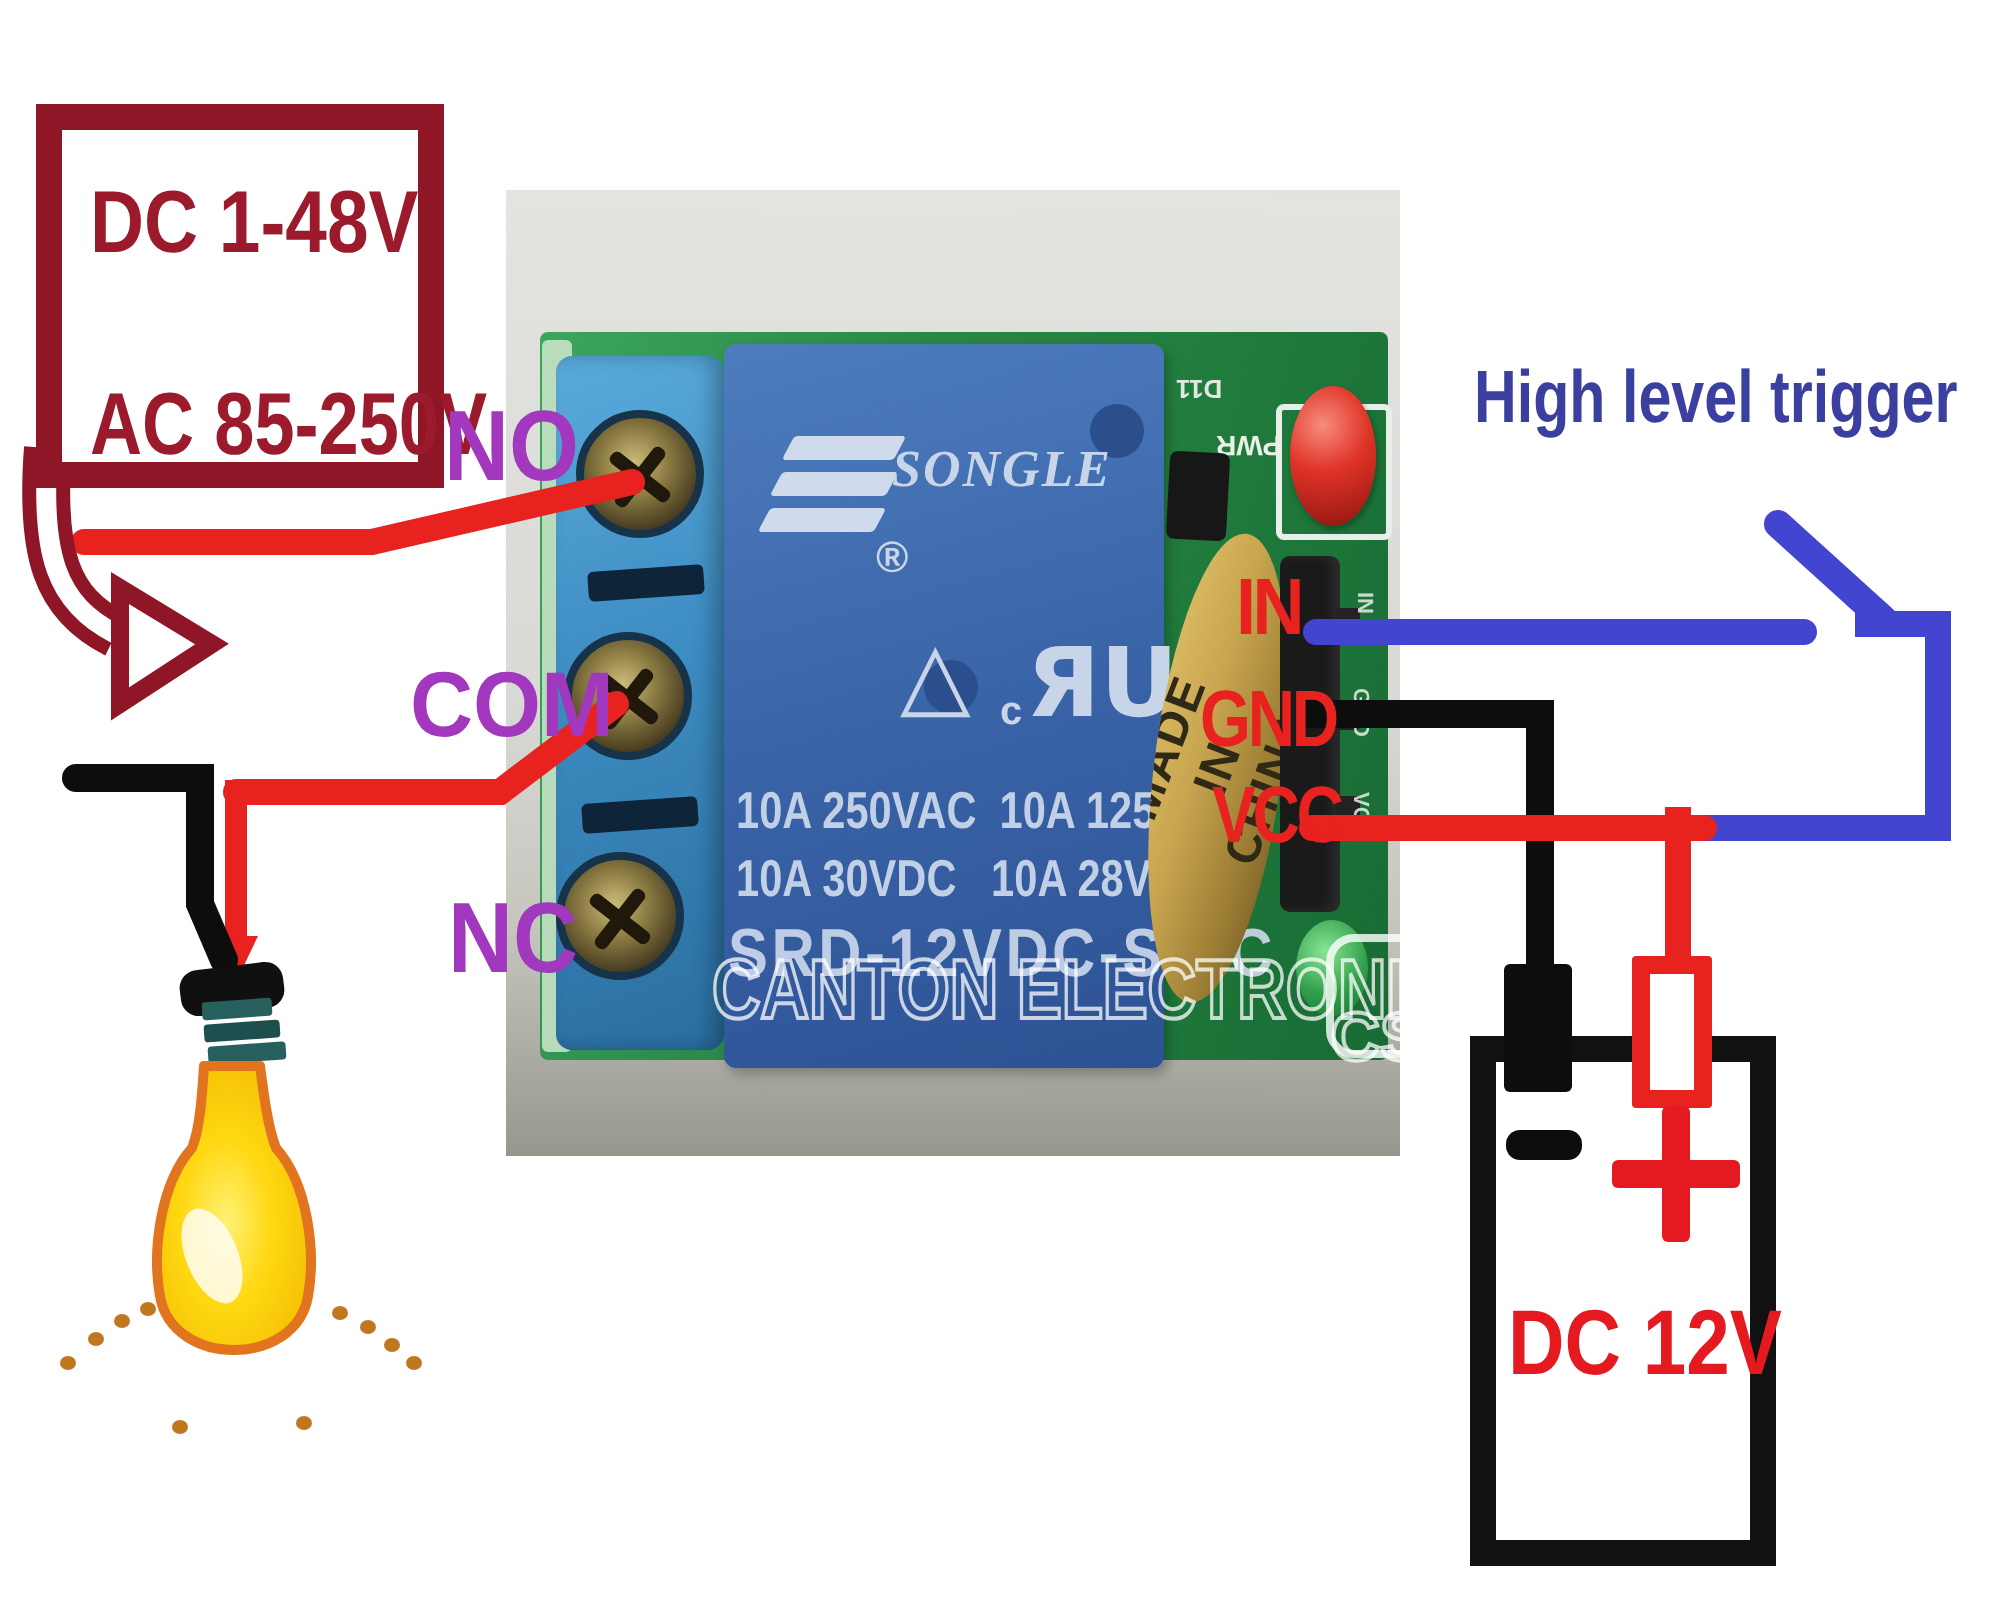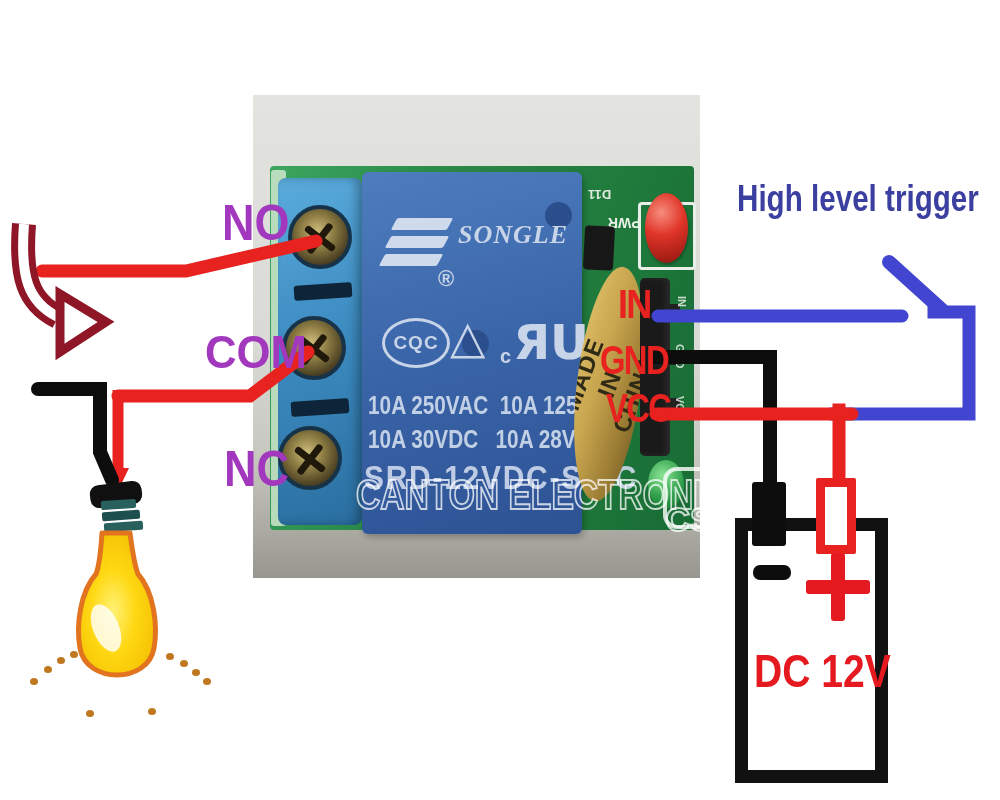--- a/index.html
+++ b/index.html
@@ -90,22 +90,21 @@
 
   <div class="abs relay">
     <div class="vent" style="left:183px;top:30px;"></div>
     <div class="vent" style="left:100px;top:158px;"></div>
     <div>
       <div class="slog-bar" style="left:32px;top:46px;width:56px;"></div>
       <div class="slog-bar" style="left:26px;top:64px;width:58px;"></div>
       <div class="slog-bar" style="left:20px;top:82px;width:58px;"></div>
     </div>
     <span class="lbl rtxt" style="left:76px;top:96px;font-size:22px;">®</span>
-    <span class="lbl rtxt" style="left:96px;top:50px;font-size:26px;font-family:'Liberation Serif',serif;font-style:italic;letter-spacing:1px;">SONGLE</span>
-    <div class="cqc">CQC</div>
+    <span class="lbl rtxt" style="left:84px;top:50px;font-size:26px;font-family:'Liberation Serif',serif;font-style:italic;letter-spacing:1px;">SONGLE</span>
     <span class="lbl rtxt" style="left:88px;top:142px;font-size:46px;font-family:'DejaVu Sans',sans-serif;font-weight:normal;">△</span>
     <div class="abs" style="left:138px;top:146px;display:flex;align-items:flex-end;gap:2px;">
       <span class="lbl rtxt" style="position:static;font-size:20px;">c</span>
       <span class="lbl rtxt" style="position:static;font-size:48px;font-family:'DejaVu Sans',sans-serif;">ЯU</span>
       <span class="lbl rtxt" style="position:static;font-size:19px;">US</span>
     </div>
     <span class="rate" style="left:6px;top:218px;">10A 250VAC  10A 125VAC</span>
     <span class="rate" style="left:6px;top:252px;">10A 30VDC   10A 28VDC</span>
     <span class="lbl" style="left:2px;top:288px;font-size:34px;color:rgba(205,216,236,.9);letter-spacing:2px;transform:scaleX(.88);">SRD-12VDC-SL-C</span>
   </div>
@@ -164,20 +163,24 @@
   <div class="abs plusV"></div>
   <div class="abs plusH"></div>
   <span class="lbl" style="left:754px;top:648px;font-size:46px;color:#e51a20;transform:scaleX(.85);">DC 12V</span>
 
   <svg width="130" height="150" style="left:0;top:222px;">
     <path d="M24,2 C20,55 28,80 58,95" stroke="#8e1626" stroke-width="24" fill="none"></path>
     <path d="M24,2 C20,55 28,80 58,95" stroke="#ffffff" stroke-width="10" fill="none"></path>
     <polygon points="60,72 60,130 106,100" fill="#ffffff" stroke="#8e1626" stroke-width="9" stroke-linejoin="miter"></polygon>
   </svg>
 
+  <div class="abs" style="left:18px;top:52px;width:204px;height:192px;box-sizing:border-box;border:13px solid #8e1626;background:#fff;">
+    <span class="lbl" style="left:14px;top:25px;font-size:44px;color:#9b1b2d;transform:scaleX(.85);">DC 1-48V</span>
+    <span class="lbl" style="left:14px;top:126px;font-size:44px;color:#9b1b2d;transform:scaleX(.82);">AC 85-250V</span>
+  </div>
 
   <span class="lbl" style="left:222px;top:198px;font-size:50px;color:#a238bd;transform:scaleX(.9);">NO</span>
   <span class="lbl" style="left:205px;top:329px;font-size:46px;color:#a238bd;transform:scaleX(.95);">COM</span>
   <span class="lbl" style="left:224px;top:444px;font-size:50px;color:#a238bd;transform:scaleX(.9);">NC</span>
 
   <span class="lbl" style="left:618px;top:284px;font-size:40px;color:#e8221f;letter-spacing:-2px;transform:scaleX(.9);">IN</span>
   <span class="lbl" style="left:600px;top:340px;font-size:40px;color:#e8221f;letter-spacing:-2px;transform:scaleX(.82);">GND</span>
   <span class="lbl" style="left:606px;top:388px;font-size:40px;color:#e8221f;letter-spacing:-2px;transform:scaleX(.82);">VCC</span>
 
   <span class="lbl" style="left:737px;top:180px;font-size:37px;color:#3b3f9f;transform:scaleX(.8);">High level trigger</span>

